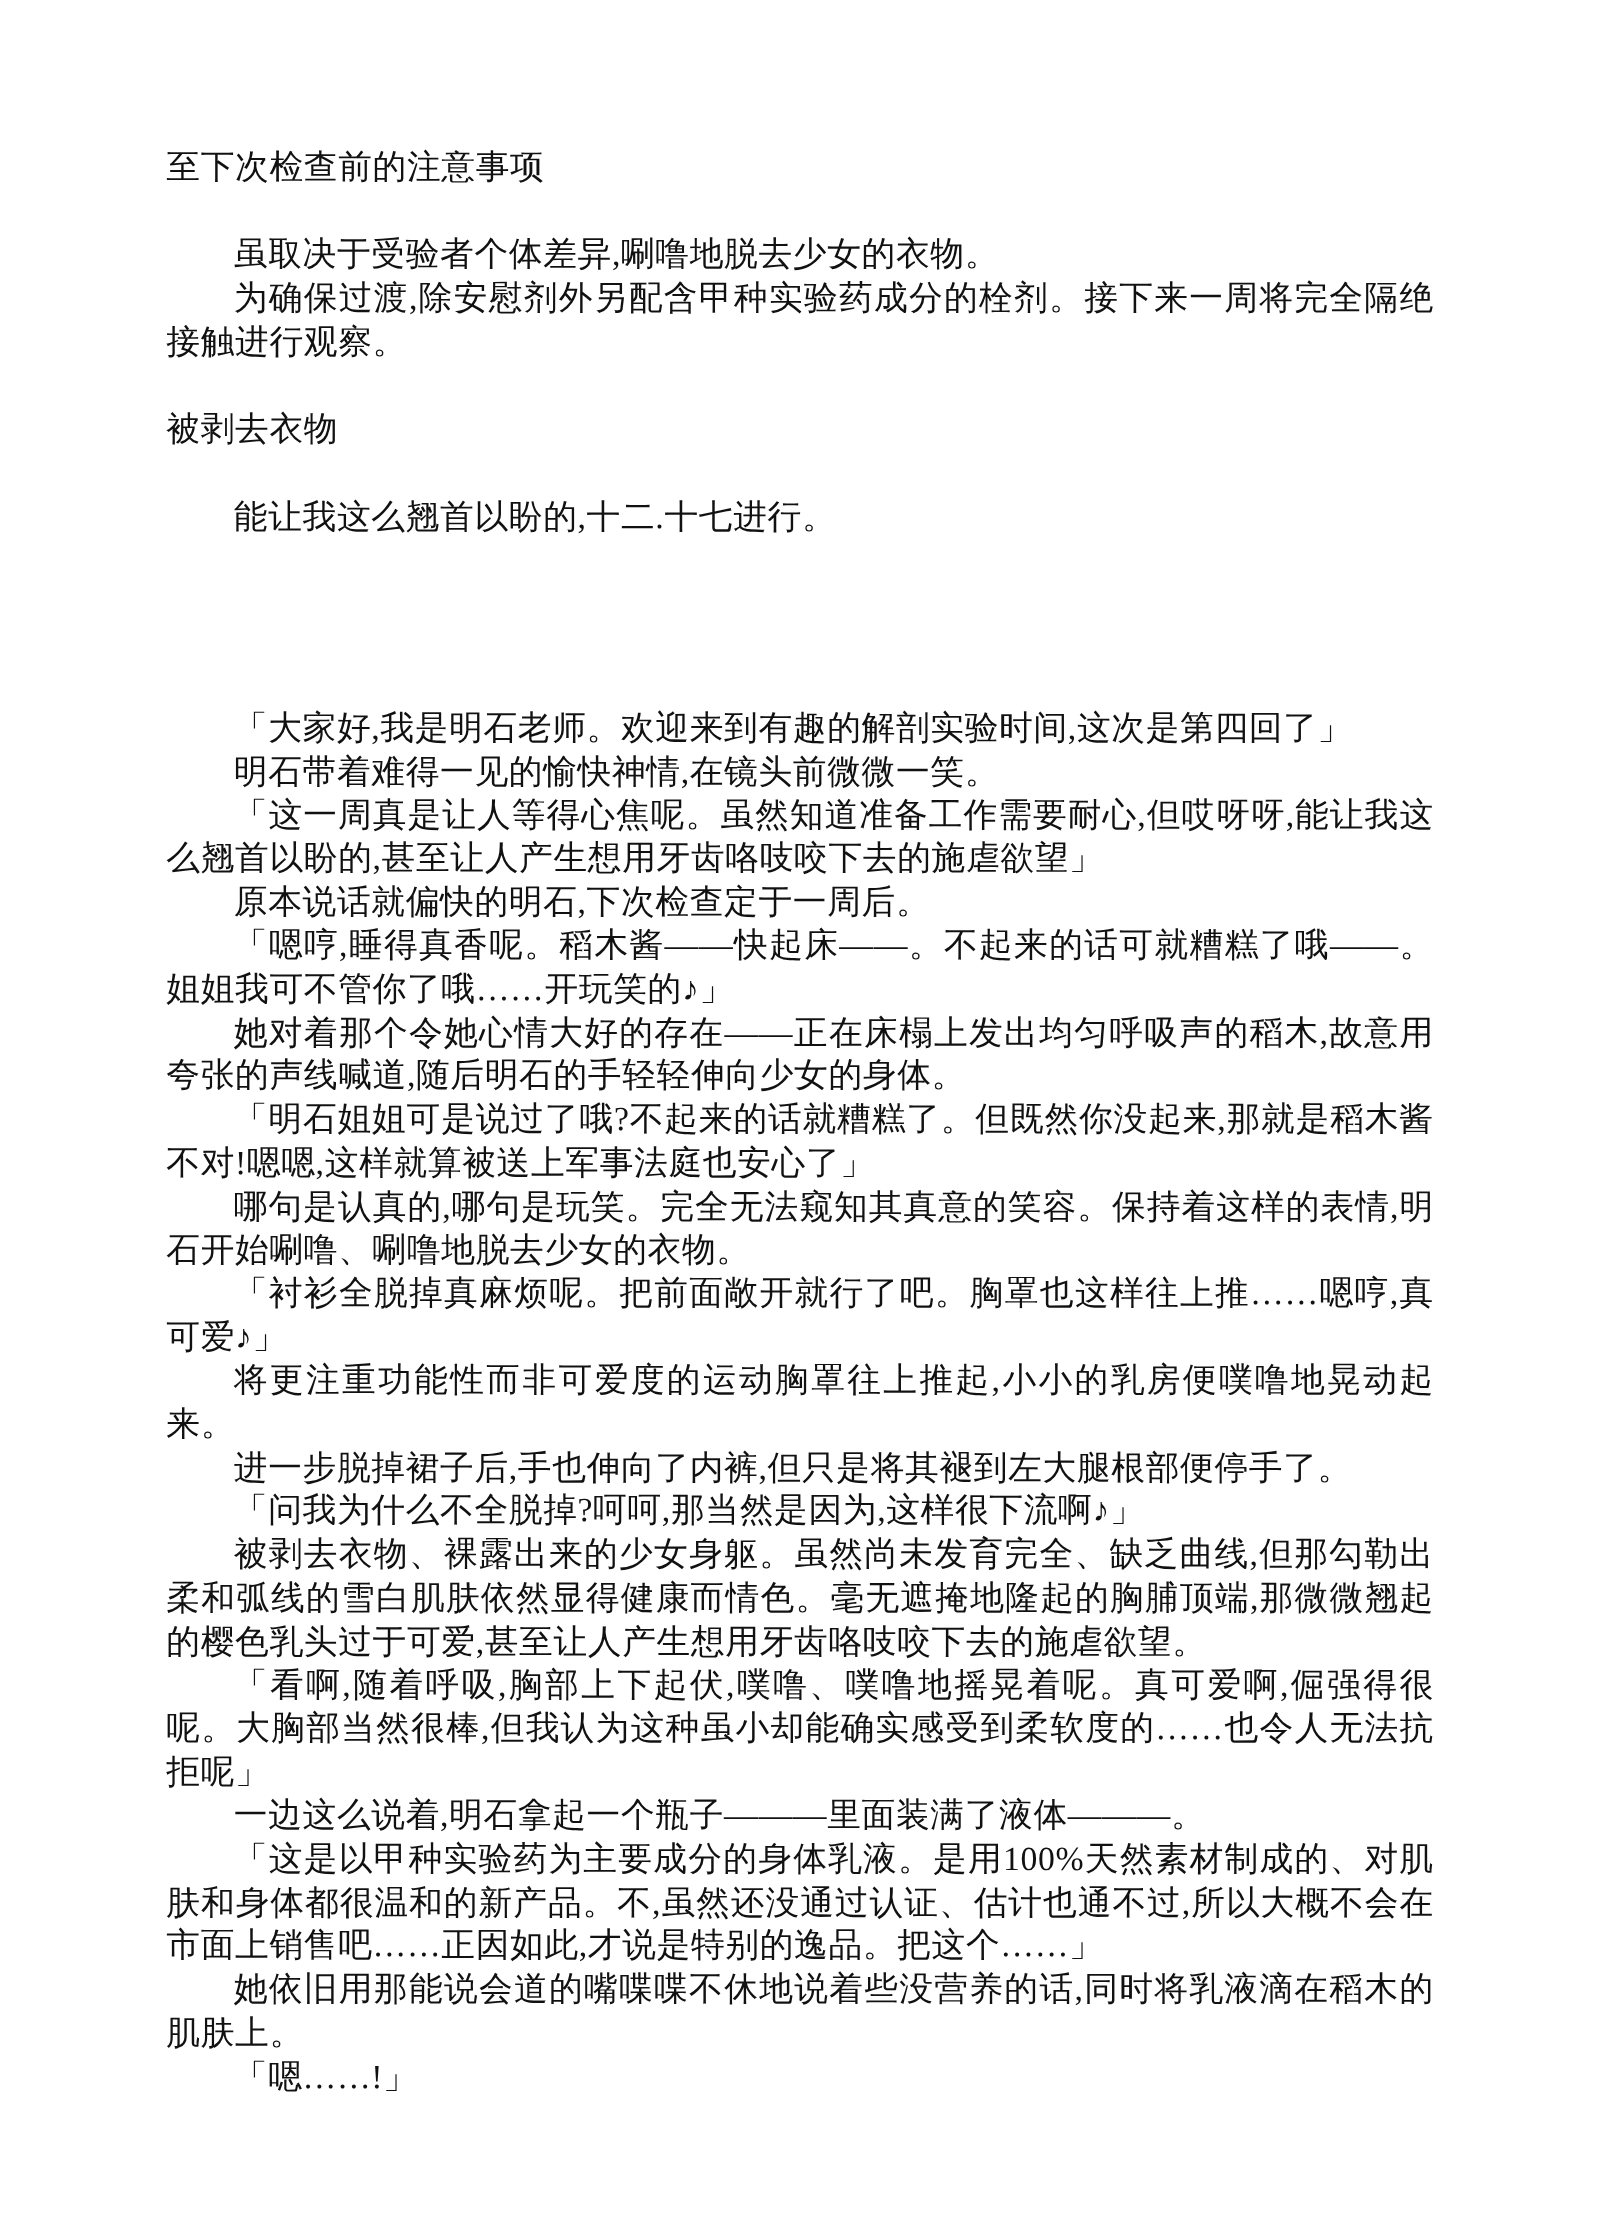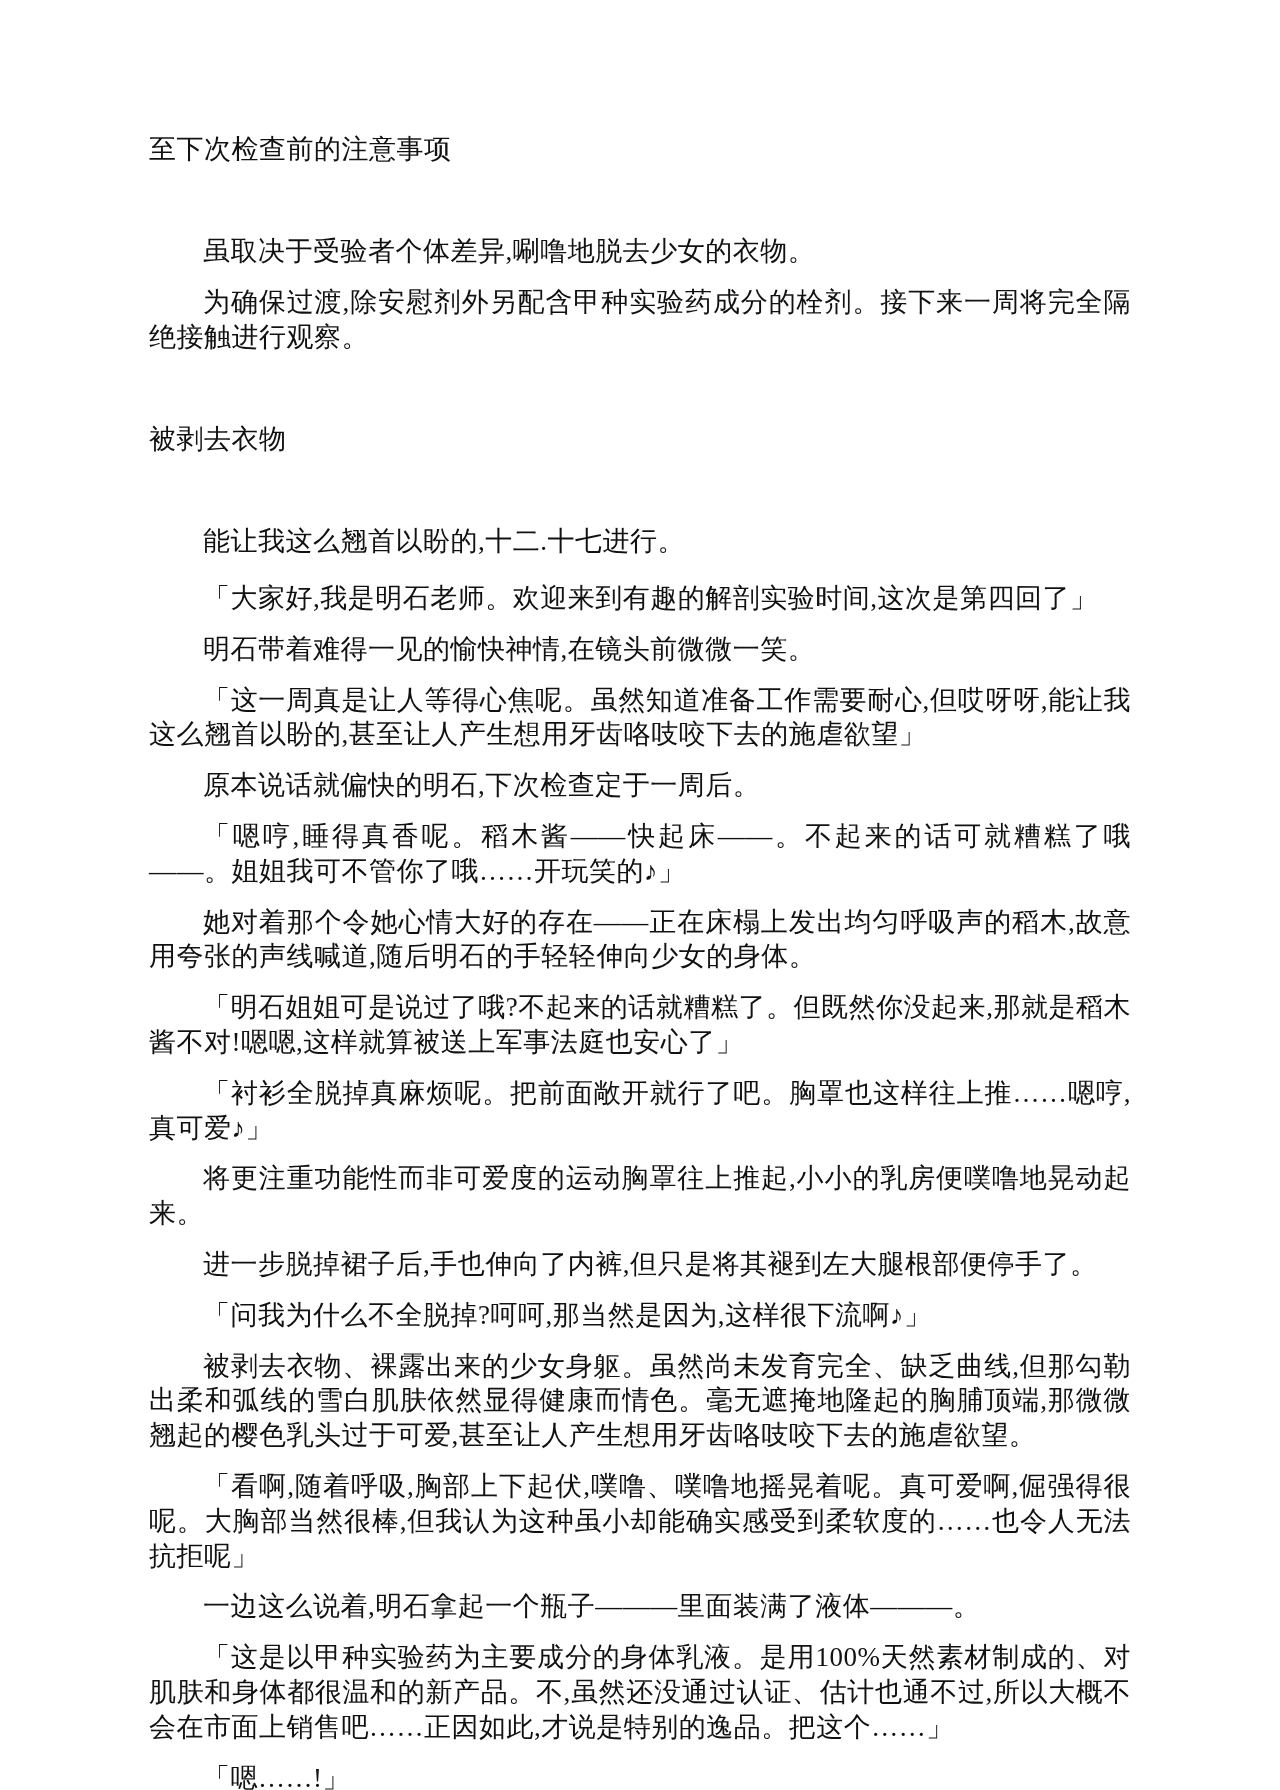--- a/index.html
+++ b/index.html
@@ -22,21 +22,21 @@
     width: 1014px;
     font-size: 27px;
     letter-spacing: 0.5px;
     text-align: justify;
     text-justify: inter-character;
     word-break: normal;
   }
   .report { top: 116px; line-height: 35px; }
   .story  { top: 565px; line-height: 34.8px; }
   .textblock p {
-    margin: 16px;
+    margin: 0;
     text-indent: 2em;
   }
   .textblock .heading {
     text-indent: 0;
   }
   .sp { height: 35px; }
 </style>
 </head>
 <body>
 
@@ -54,24 +54,26 @@
   </div>
 
   <div class="textblock story">
     <p>「大家好,我是明石老师。欢迎来到有趣的解剖实验时间,这次是第四回了」</p>
     <p>明石带着难得一见的愉快神情,在镜头前微微一笑。</p>
     <p>「这一周真是让人等得心焦呢。虽然知道准备工作需要耐心,但哎呀呀,能让我这么翘首以盼的,甚至让人产生想用牙齿咯吱咬下去的施虐欲望」</p>
     <p>原本说话就偏快的明石,下次检查定于一周后。</p>
     <p>「嗯哼,睡得真香呢。稻木酱——快起床——。不起来的话可就糟糕了哦——。姐姐我可不管你了哦……开玩笑的♪」</p>
     <p>她对着那个令她心情大好的存在——正在床榻上发出均匀呼吸声的稻木,故意用夸张的声线喊道,随后明石的手轻轻伸向少女的身体。</p>
     <p>「明石姐姐可是说过了哦?不起来的话就糟糕了。但既然你没起来,那就是稻木酱不对!嗯嗯,这样就算被送上军事法庭也安心了」</p>
+    <p>哪句是认真的,哪句是玩笑。完全无法窥知其真意的笑容。保持着这样的表情,明石开始唰噜、唰噜地脱去少女的衣物。</p>
     <p>「衬衫全脱掉真麻烦呢。把前面敞开就行了吧。胸罩也这样往上推……嗯哼,真可爱♪」</p>
     <p>将更注重功能性而非可爱度的运动胸罩往上推起,小小的乳房便噗噜地晃动起来。</p>
     <p>进一步脱掉裙子后,手也伸向了内裤,但只是将其褪到左大腿根部便停手了。</p>
     <p>「问我为什么不全脱掉?呵呵,那当然是因为,这样很下流啊♪」</p>
     <p>被剥去衣物、裸露出来的少女身躯。虽然尚未发育完全、缺乏曲线,但那勾勒出柔和弧线的雪白肌肤依然显得健康而情色。毫无遮掩地隆起的胸脯顶端,那微微翘起的樱色乳头过于可爱,甚至让人产生想用牙齿咯吱咬下去的施虐欲望。</p>
     <p>「看啊,随着呼吸,胸部上下起伏,噗噜、噗噜地摇晃着呢。真可爱啊,倔强得很呢。大胸部当然很棒,但我认为这种虽小却能确实感受到柔软度的……也令人无法抗拒呢」</p>
     <p>一边这么说着,明石拿起一个瓶子———里面装满了液体———。</p>
     <p>「这是以甲种实验药为主要成分的身体乳液。是用100%天然素材制成的、对肌肤和身体都很温和的新产品。不,虽然还没通过认证、估计也通不过,所以大概不会在市面上销售吧……正因如此,才说是特别的逸品。把这个……」</p>
+    <p>她依旧用那能说会道的嘴喋喋不休地说着些没营养的话,同时将乳液滴在稻木的肌肤上。</p>
     <p>「嗯……!」</p>
   </div>
 
 </div>
 
 </body></html>

